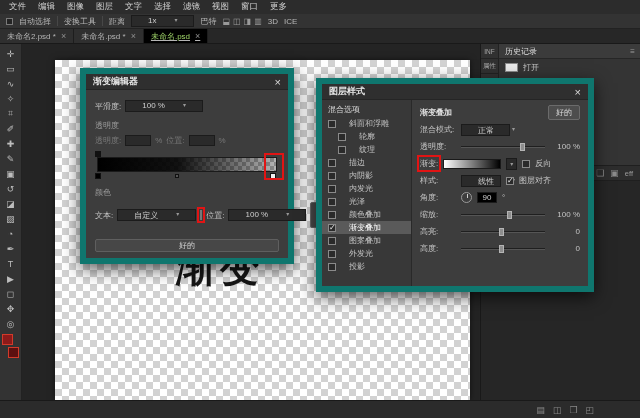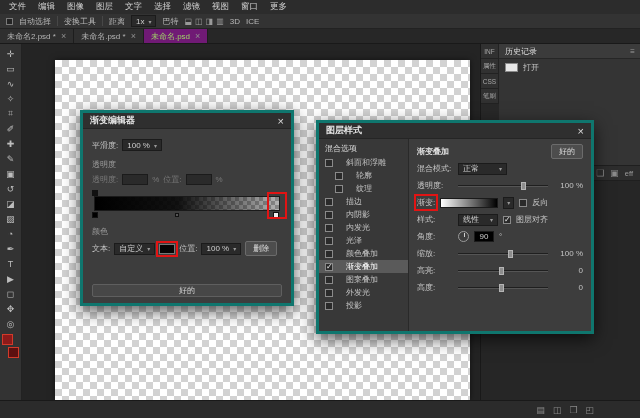--- a/index.html
+++ b/index.html
@@ -12,30 +12,30 @@
   
   .menu-bar{position:absolute;left:0;top:0;width:640px;height:15px;background:#2c2c2c;
     border-bottom:1px solid #191919;display:flex;align-items:center;padding-left:3px;}
   .menu-item{padding:0 6px;font-size:8.5px;color:#cfcfcf;}
 
   .options-bar{position:absolute;left:0;top:14px;width:640px;height:15px;background:#333333;
     border-bottom:1px solid #222;display:flex;align-items:center;gap:6px;padding:0 6px;font-size:8px;color:#b8b8b8;}
   .opt-checkbox{width:7px;height:7px;border:1px solid #7a7a7a;background:#242424;}
   .opt-sep{width:1px;height:10px;background:#474747;}
   .select{background:#2a2a2a;border:1px solid #1b1b1b;height:12px;display:inline-flex;
-    align-items:center;gap:4px;padding:0 4px;font-size:8px;color:#cfcfcf;white-space:nowrap;}
+    gap:18px;padding:0 16px;font-size:8px;color:#cfcfcf;white-space:nowrap;}
   .caret{font-size:6px;color:#999;}
   .opt-icons{display:flex;gap:3px;}
   .opt-icon{font-size:8px;color:#9a9a9a;}
 
   .tab-bar{position:absolute;left:0;top:29px;width:640px;height:15px;background:#272727;
     border-bottom:1px solid #191919;display:flex;}
   .tab{display:flex;align-items:center;gap:5px;padding:0 7px;background:#2f2f2f;
     border-right:1px solid #1d1d1d;font-size:8px;color:#b5b5b5;}
-  .tab.active{background:#701a75;}
+  .tab.active{background:#000000;text-decoration:underline;}
   .tab.active .tab-label{color:#9fd468;}
   .tab-close{color:#8f8f8f;font-size:9px;}
 
   
   .toolbar{position:absolute;left:0;top:44px;width:22px;height:356px;background:#333333;
     border-right:1px solid #222;display:flex;flex-direction:column;align-items:center;padding-top:2px;}
   .tools{display:flex;flex-direction:column;align-items:center;}
   .tool{width:18px;height:15px;display:flex;align-items:center;justify-content:center;
     font-size:9px;color:#bdbdbd;}
   .swatches{position:relative;width:17px;height:24px;margin-top:3px;}
@@ -72,22 +72,22 @@
   .fx{color:#9a9a9a;font-size:7.5px;}
   .panel-empty{position:absolute;left:0;top:137px;width:160px;height:219px;background:#262626;}
 
   
   .status-bar{position:absolute;left:0;top:400px;width:640px;height:18px;background:#2b2b2b;
     border-top:1px solid #191919;display:flex;align-items:center;justify-content:flex-end;padding-right:46px;}
   .sb-icons{display:flex;gap:8px;}
   .sb-icon{font-size:9px;color:#8a8a8a;}
 
   
-  .dialog{position:absolute;background:#3d3d3d;border:3px solid #0f766e;
-    box-shadow:0 5px 16px rgba(0,0,0,.65);margin-top:42px;}
+  .dialog{position:absolute;background:#3d3d3d;border:6px solid #0f766e;
+    box-shadow:0 5px 16px rgba(0,0,0,.65);}
   .dialog-titlebar{height:16px;background:#2f2f2f;border-bottom:1px solid #252525;display:flex;
     align-items:center;justify-content:space-between;padding:0 7px;font-size:9px;color:#e6e6e6;font-weight:bold;}
   .dialog-close{font-size:11px;color:#dddddd;font-weight:normal;}
   .lbl{color:#c4c4c4;white-space:nowrap;}
   .dim, .dim .lbl{color:#787878;}
   .mini-input{display:inline-block;width:26px;height:11px;background:#2a2a2a;border:1px solid #1b1b1b;}
   .btn{background:#4d4d4d;border:1px solid #6b6b6b;color:#dedede;font-size:8px;
     padding:1px 7px;border-radius:2px;font-family:"Liberation Sans",sans-serif;}
   .cbx{position:relative;display:inline-block;width:8px;height:8px;background:#2a2a2a;
     border:1px solid #8a8a8a;flex:none;}

